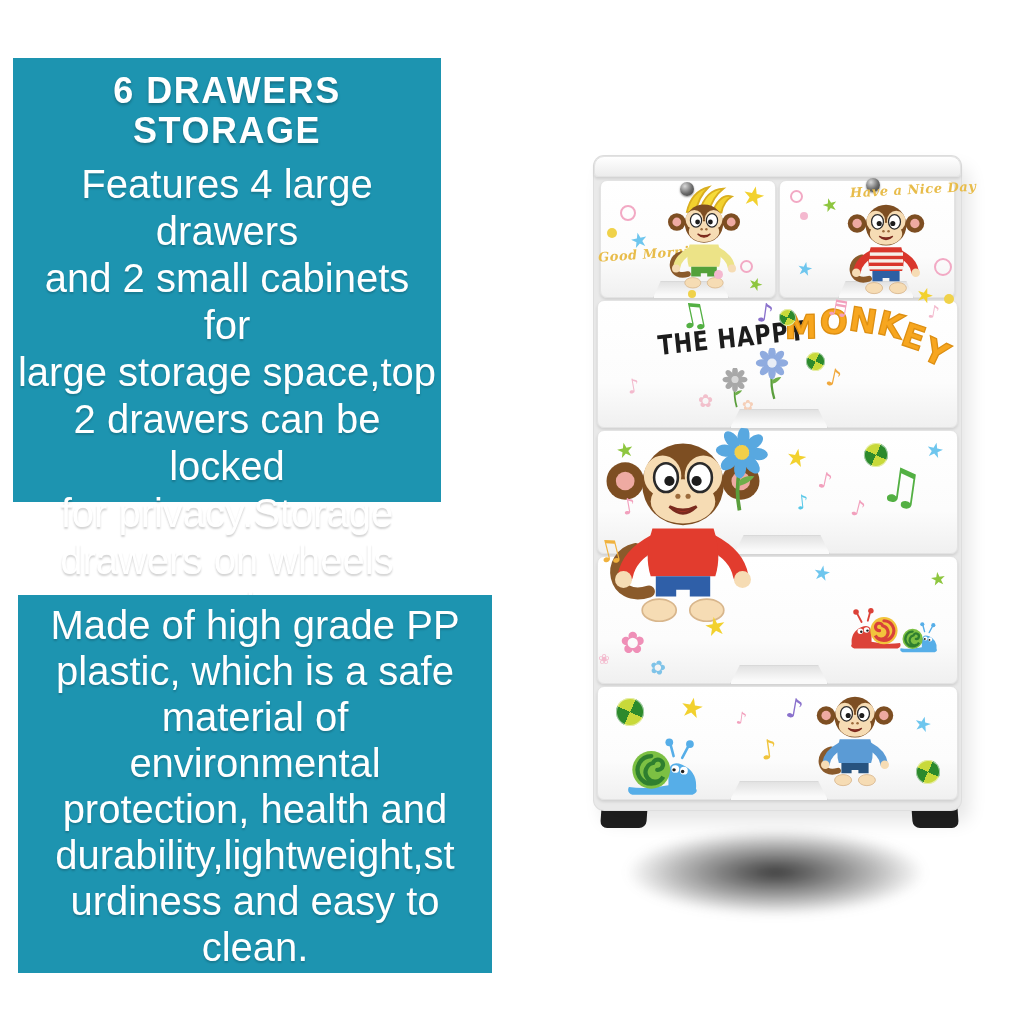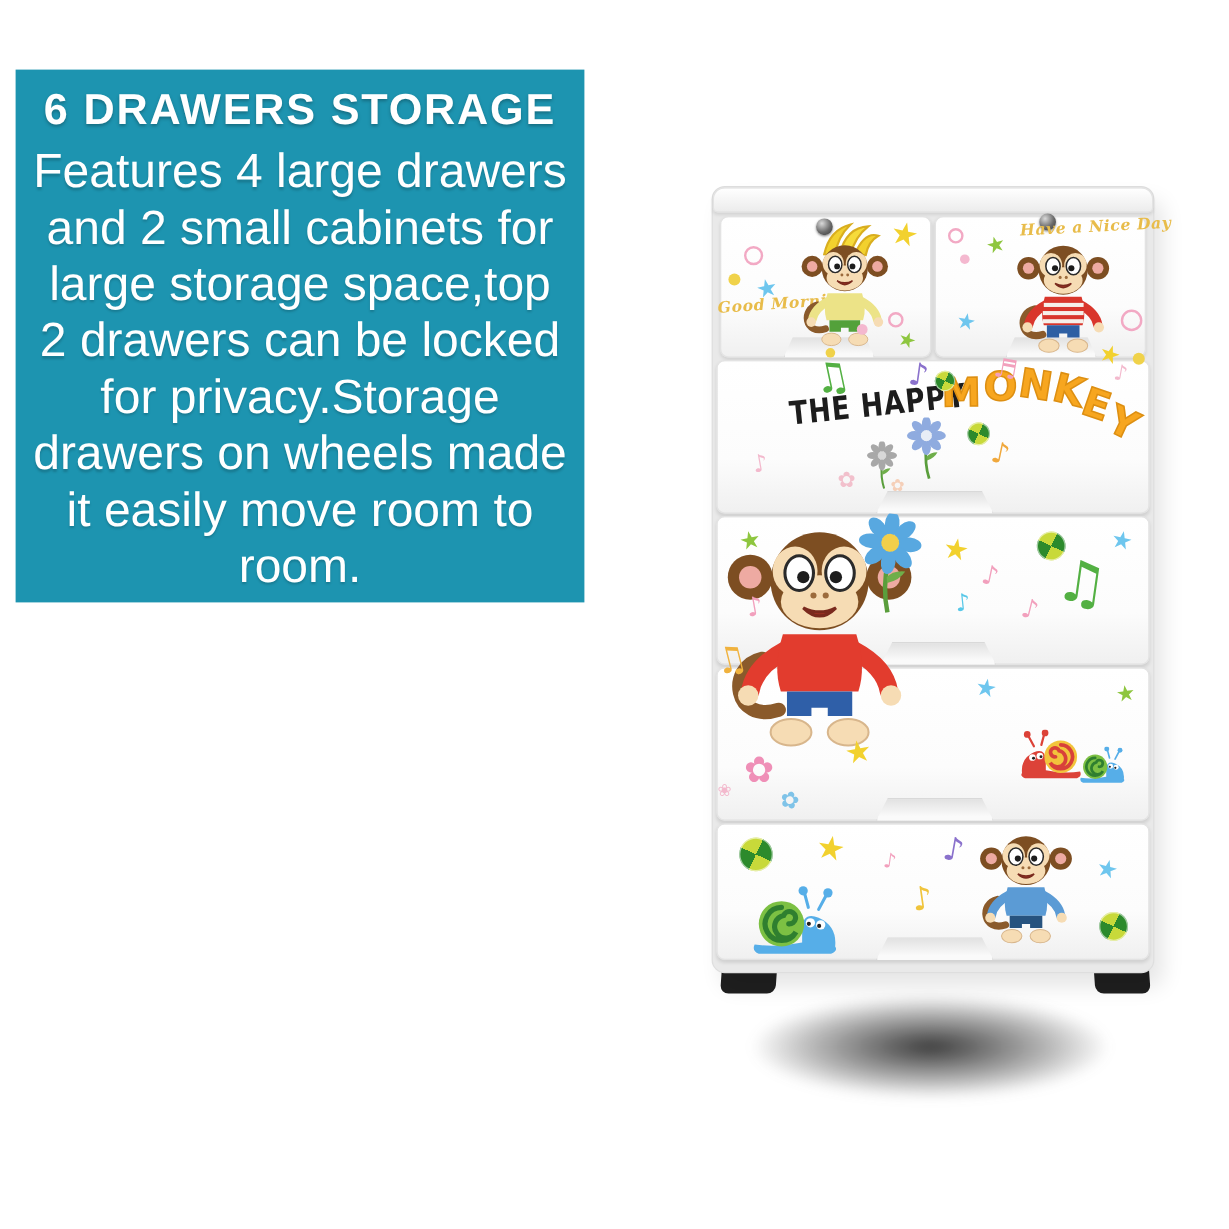--- a/index.html
+++ b/index.html
@@ -1,20 +1,20 @@
 <!DOCTYPE html>
 <html style="--teal: #1d94b0; --green: #7db32f;"><head>
 <meta charset="utf-8">
 <style>
   html,body{margin:0;padding:0;}
   body{width:1024px;height:1024px;background:#fff;font-family:"DejaVu Sans",sans-serif;}
   .page{position:relative;width:1024px;height:1024px;background:#ffffff;overflow:hidden;}
 
   
-  .box-storage{position:absolute;left:13px;top:58px;width:474px;height:444px;
+  .box-storage{position:absolute;left:13px;top:58px;width:428px;height:444px;
     background:var(--teal,#1d94b0);color:#fff;text-align:center;box-sizing:border-box;}
   .box-storage h1{margin:13px 6px 0;font-family:"Liberation Sans",sans-serif;font-weight:bold;
     font-size:36px;line-height:1.12;letter-spacing:1.5px;text-shadow:0 2px 3px rgba(0,0,0,.28);}
   .feature-body{margin:9px 4px 0;font-family:Liberation Sans, sans-serif;font-size:40px;line-height:47px;
     white-space:pre-line;text-shadow:0 2px 2px rgba(0,0,0,.18);}
   .banner{position:absolute;left:18px;top:533px;width:474px;height:62px;background:var(--green,#7db32f);
     display:flex;align-items:center;justify-content:center;color:#fff;
     font-family:"Liberation Sans",sans-serif;font-weight:bold;font-size:26px;letter-spacing:.5px;
     text-shadow:0 2px 2px rgba(0,0,0,.22);}
   .box-material{position:absolute;left:18px;top:595px;width:474px;height:378px;
@@ -88,20 +88,30 @@
 and 2 small cabinets for
 large storage space,top
 2 drawers can be locked
 for privacy.Storage
 drawers on wheels made
 it easily move room to
 room.</p>
   </section>
 
 
+  <section class="box-material">
+    <p class="feature-body">Made of high grade PP
+plastic, which is a safe
+material of
+environmental
+protection, health and
+durability,lightweight,st
+urdiness and easy to
+clean.</p>
+  </section>
 
   <div class="floor-shadow"></div>
   <div class="foot" id="foot-left"></div>
   <div class="foot" id="foot-right"></div>
 
   <figure class="cabinet" style="margin:0">
     <div class="panel" id="lid"></div>
     <div class="panel" id="drawer-top-left">
       <div class="notch"></div>
     </div>

